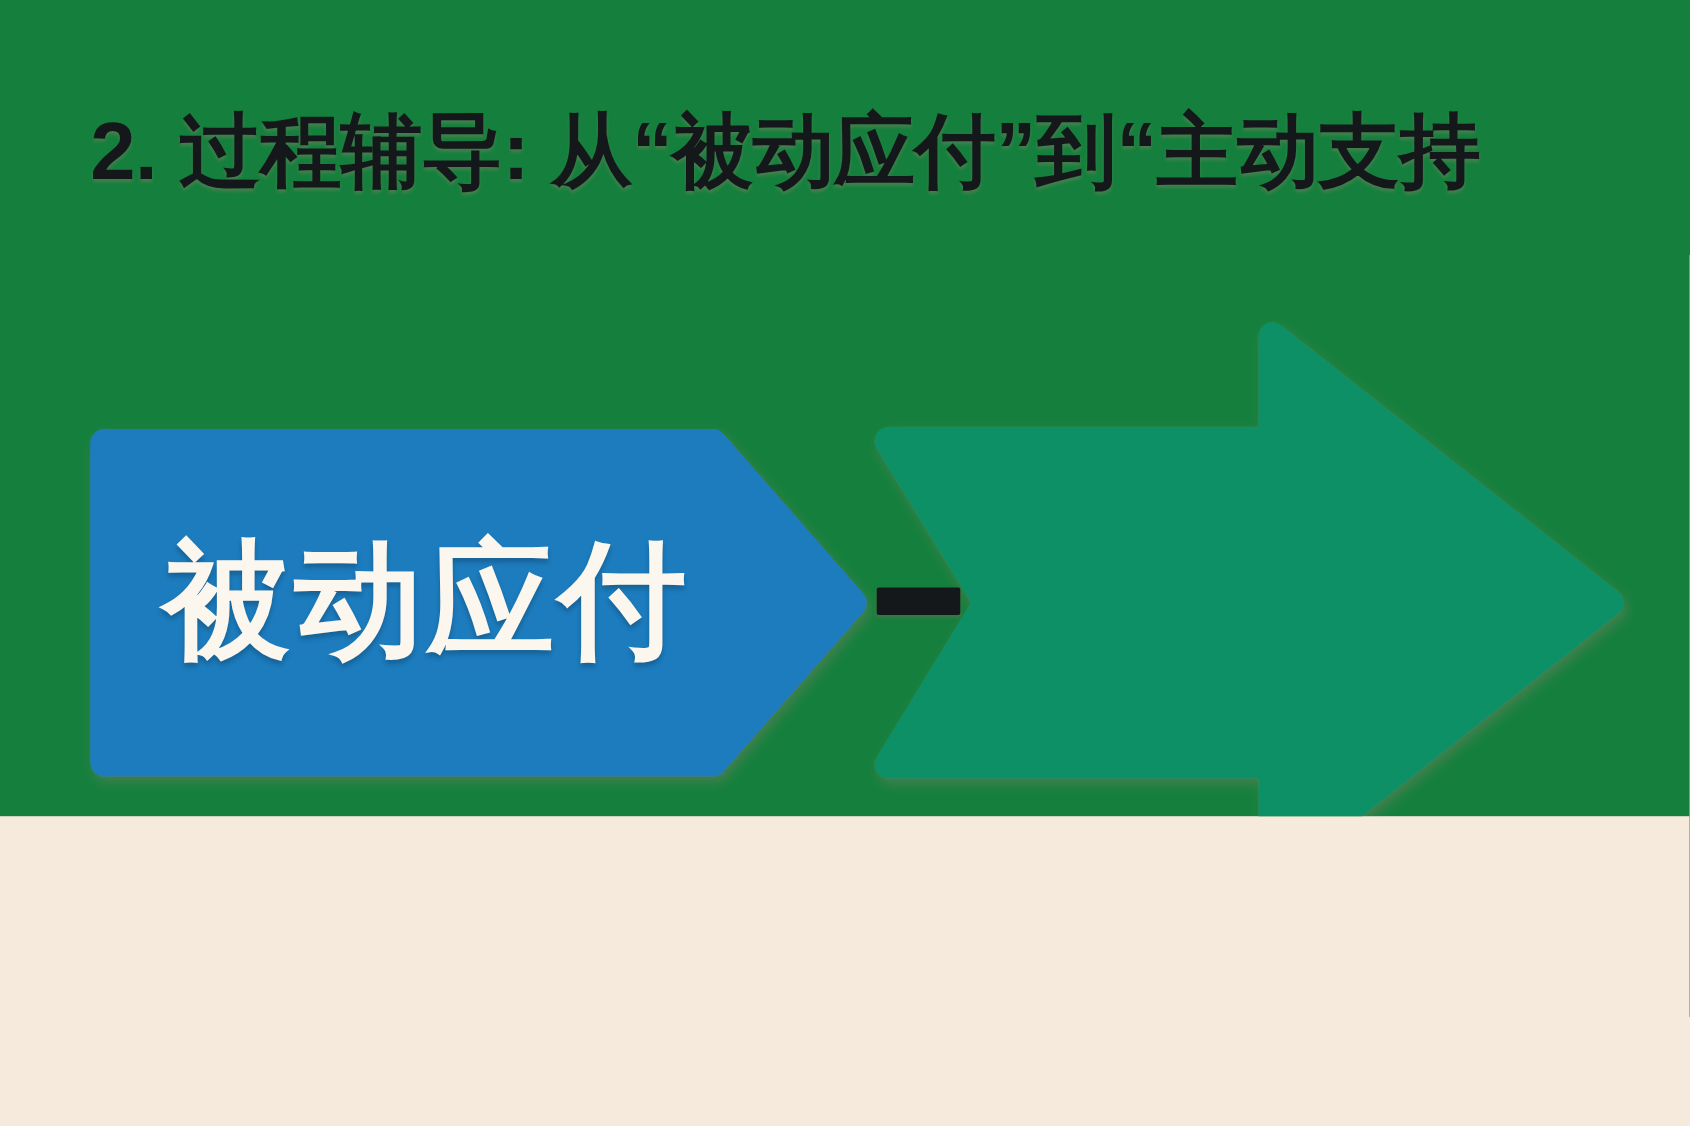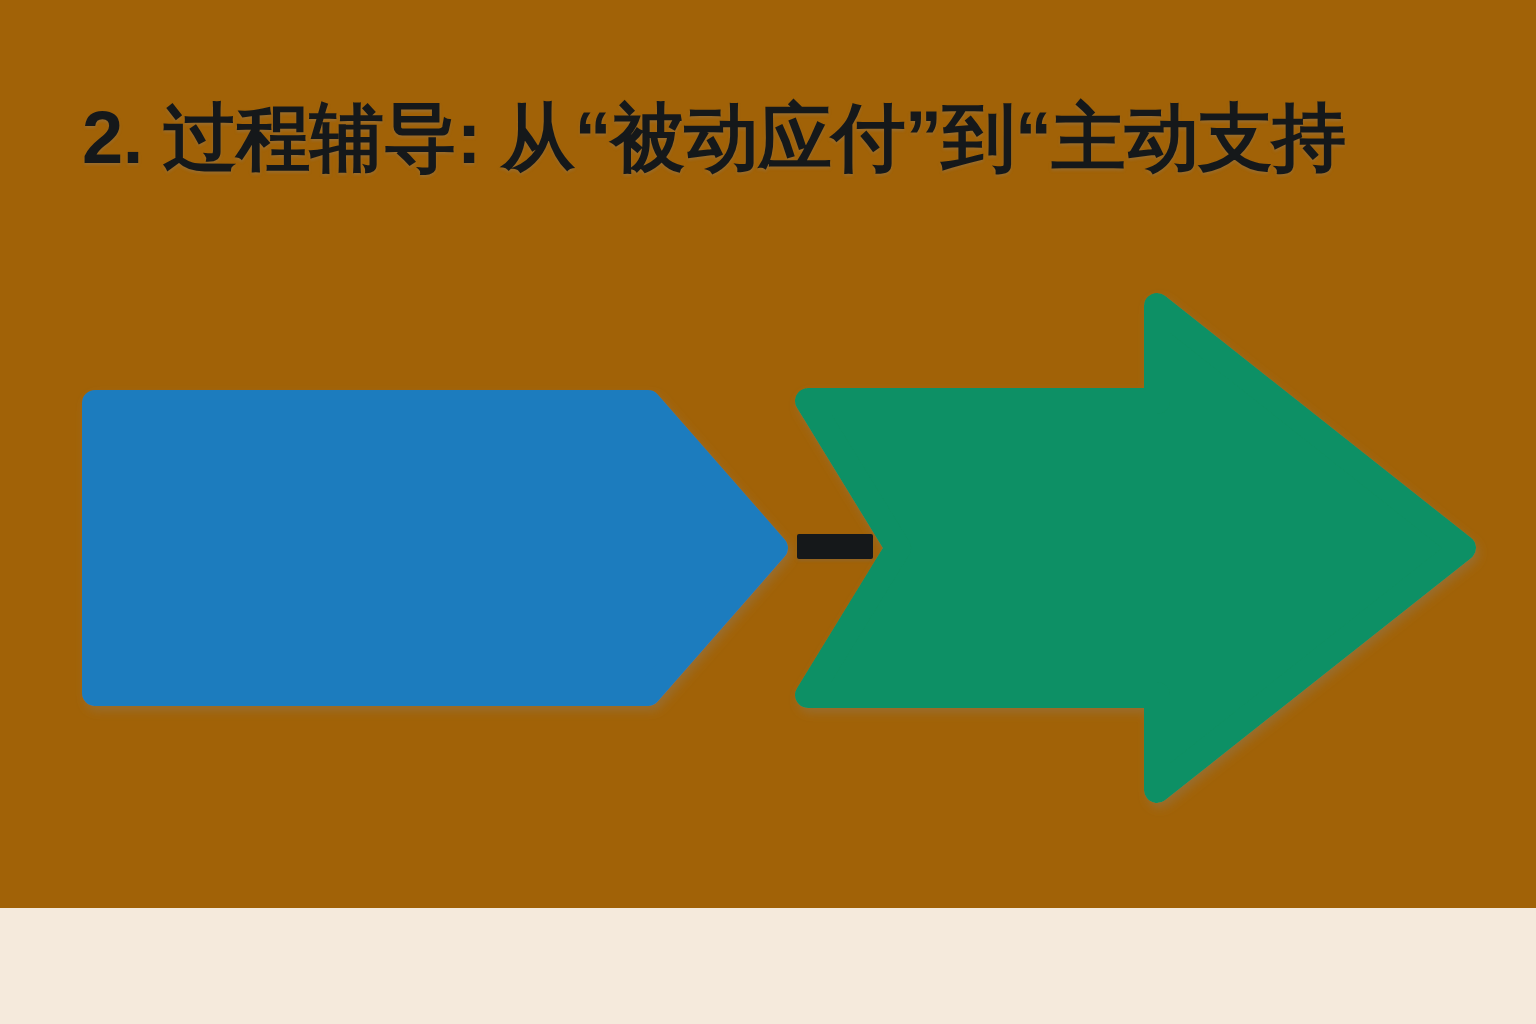--- a/index.html
+++ b/index.html
@@ -10,22 +10,22 @@
     width: 1536px;
     height: 1024px;
     overflow: hidden;
     background: #f5eadc;
     font-family: "Liberation Sans", "DejaVu Sans", sans-serif;
   }
 
   #slide {
     position: relative;
     width: 1536px;
-    height: 908px;
-    background: #a16207;
+    height: 742px;
+    background: #15803d;
     overflow: hidden;
   }
 
   
   #title {
     position: absolute;
     left: 82px;
     top: 86px;
     width: 1460px;
     height: 104px;
@@ -102,17 +102,18 @@
 
       <path filter="url(#softshadow)" fill="#1b7cbe" stroke="#1b7cbe" stroke-width="26" stroke-linejoin="round" stroke-linecap="round" d="M 95 403 L 648 403 L 775 548 L 648 693 L 95 693 Z"></path>
 
       <path filter="url(#softshadow)" fill="#0e9065" stroke="#0e9065" stroke-width="26" stroke-linejoin="round" stroke-linecap="round" d="M 808 401 L 1157 401
                L 1157 306 L 1463 548
                L 1157 790 L 1157 695
                L 808 695 L 898 548 Z"></path>
     </svg>
   </div>
 
+  <div id="passive-label" class="shape-label">被动应付</div>
 
 
   <div id="connector-dash"></div>
 
 </div>
 
 </body></html>

